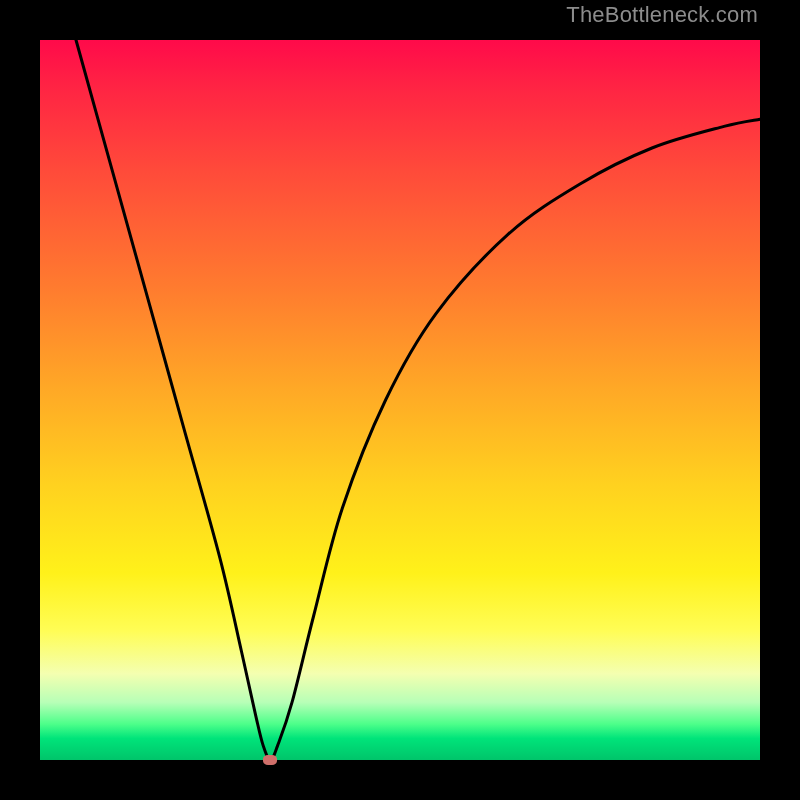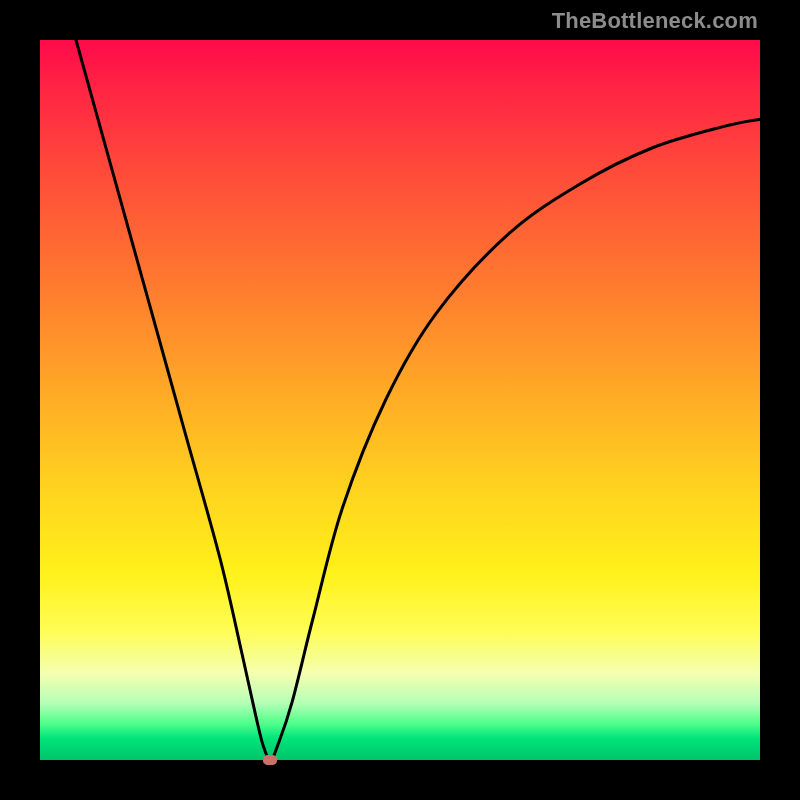--- a/index.html
+++ b/index.html
@@ -34,26 +34,26 @@
       #fffd55 82%,
       #f4ffb0 88%,
       #b7ffb7 92%,
       #4dff8a 95%,
       #00e47a 97%,
       #00c46a 100%
     );
   }
   .watermark {
     position: absolute;
-    top: 8px;
+    top: 2px;
     right: 42px;
     color: #8c8c8c;
     font-size: 22px;
     letter-spacing: 0.2px;
-    font-weight: 700;
+    font-weight: 400;
     user-select: none;
   }
   svg.curve {
     position: absolute;
     left: 0;
     top: 0;
     width: 720px;
     height: 720px;
     overflow: visible;
   }

